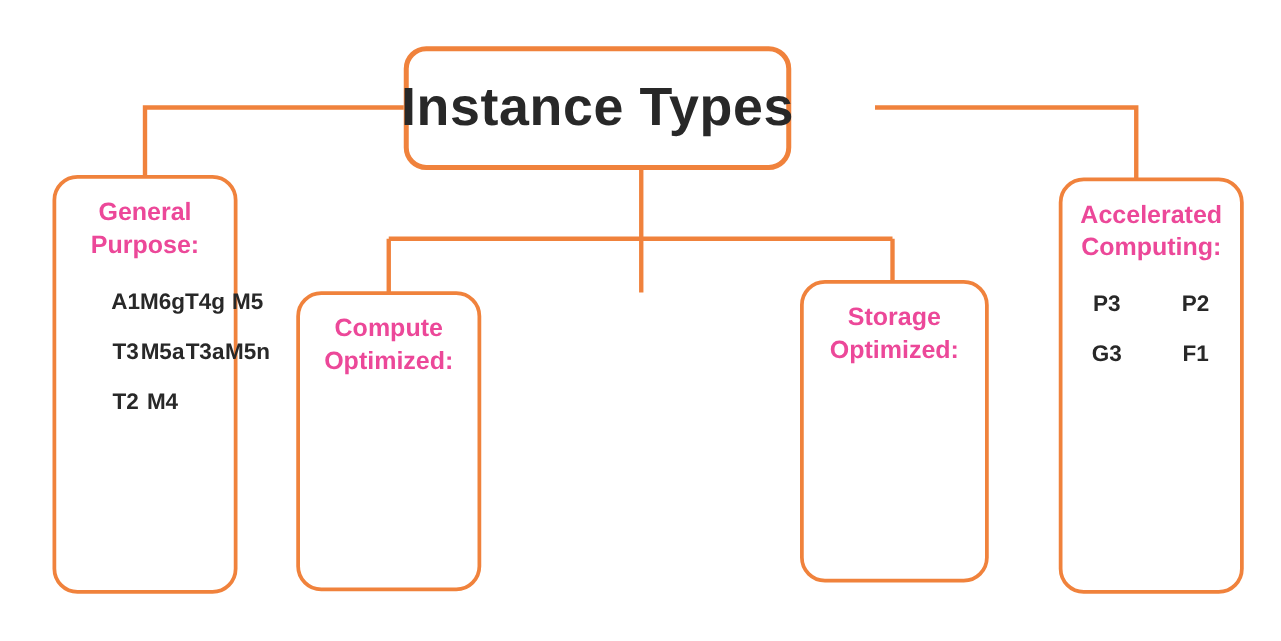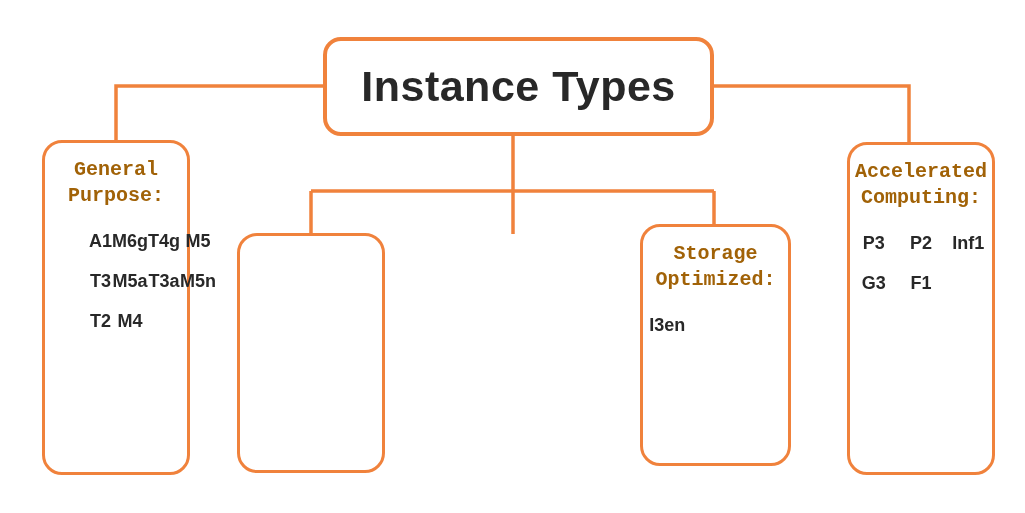--- a/index.html
+++ b/index.html
@@ -27,21 +27,21 @@
     stroke-width: 3.5;
   }
   .node {
     position: absolute;
     box-sizing: border-box;
     background: #ffffff;
     border: 3.5px solid #F0823C;
   }
   .title-box {
     left: 323px; top: 37px;
-    width: 391px; height: 99px;
+    width: 310px; height: 99px;
     border-width: 4px;
     border-radius: 18px;
     display: flex;
     align-items: center;
     justify-content: center;
   }
   .title-box .title-text {
     font-size: 43px;
     font-weight: 700;
     color: #282828;
@@ -50,31 +50,30 @@
   }
   .cat {
     border-radius: 20px;
   }
   .cat-title {
     margin: 14px 4px 0 4px;
     text-align: center;
     font-size: 20px;
     line-height: 26px;
     font-weight: 700;
-    color: #a16207;
-    font-family: Liberation Mono, monospace;
+    color: #ec4899;
   }
   .items {
     display: grid;
     grid-auto-rows: 40px;
     align-items: center;
     margin-top: 12px;
   }
   .cols2 { grid-template-columns: 1fr 1fr 1fr 1fr; margin-left: 44px; }
-  .cols1 { grid-template-columns: 1fr 1fr 1fr; }
+  .cols1 { grid-template-columns: 1fr 1fr; }
   .item {
     text-align: center;
     font-size: 18px;
     font-weight: 600;
     color: #282828;
   }
   
   #cat-0 { left: 42px;  top: 140px; width: 148px; height: 335px; }
   #cat-1 { left: 237px; top: 233px; width: 148px; height: 240px; }
   #cat-2 { left: 442px; top: 233px; width: 148px; height: 241px; }
@@ -109,34 +108,33 @@
       <span class="item">T3</span>
       <span class="item">M5a</span>
       <span class="item">T3a</span>
       <span class="item">M5n</span>
       <span class="item">T2</span>
       <span class="item">M4</span>
     </div>
   </section>
 
   <section class="node cat" id="cat-1">
+    <h2 class="cat-title">Compute Optimized:</h2>
   </section>
 
 
   <section class="node cat" id="cat-3">
     <h2 class="cat-title">Storage Optimized:</h2>
     <div class="items cols1">
-      <span class="item">I3en</span>
     </div>
   </section>
 
   <section class="node cat" id="cat-4">
     <h2 class="cat-title">Accelerated Computing:</h2>
     <div class="items cols1">
       <span class="item">P3</span>
       <span class="item">P2</span>
-      <span class="item">Inf1</span>
       <span class="item">G3</span>
       <span class="item">F1</span>
     </div>
   </section>
 
 </div>
 
 </body></html>

